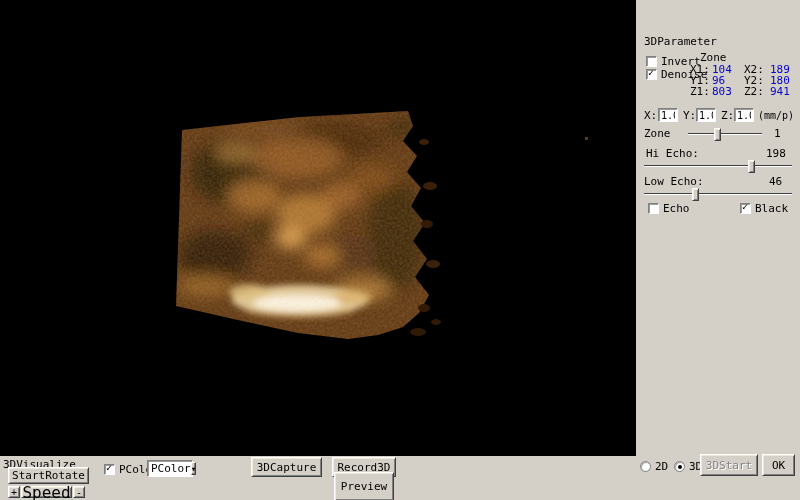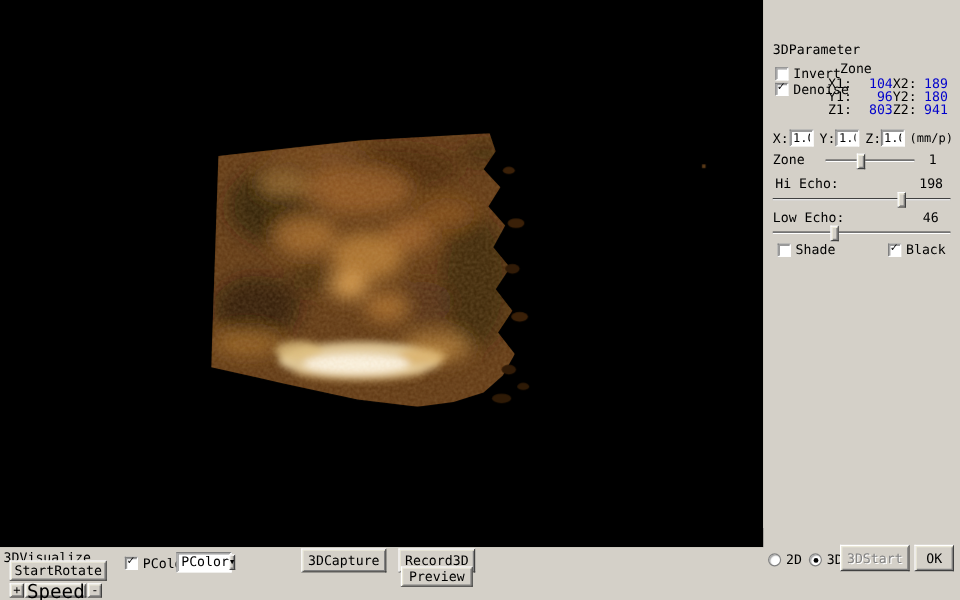--- a/index.html
+++ b/index.html
@@ -40,21 +40,21 @@
            font:inherit; font-size:10px; padding:0 2px; }
   .combo { position:absolute; width:46px; height:17px; background:#fff; border:1px solid;
            border-color:#808080 #fff #fff #808080; box-shadow: inset 1px 1px 0 #9a9a9a;
            display:flex; align-items:center; }
   .combo-text { padding-left:3px; flex:1; }
   .combo-btn { width:15px; height:13px; margin-right:1px; background:var(--window_bg,#d4d0c8);
                border:1px solid; border-color:#fff #404040 #404040 #fff;
                box-shadow: inset -1px -1px 0 #808080;
                display:flex; align-items:center; justify-content:center; font-size:6px; }
   .zk  { display:inline-block; width:22px; }
-  .zv  { display:inline-block; width:32px; color:var(--value_blue,#0000cc);text-align:right; }
+  .zv  { display:inline-block; width:32px; color:var(--value_blue,#0000cc); }
   .zk2 { display:inline-block; width:26px; }
   .zv2 { display:inline-block; color:var(--value_blue,#0000cc);text-align:right; }
 </style>
 </head>
 <body>
 
 <div class="app">
 
   <div class="viewport">
     <svg width="636" height="456" viewBox="0 0 636 456">
@@ -164,21 +164,21 @@
 
     <div class="label" style="left:8px;top:176px">Low Echo:</div>
     <div class="label" style="left:133px;top:176px">46</div>
     <div>
       <div class="track" style="left:8px;top:193px;width:148px"></div>
       <div class="thumb" style="left:56px;top:188px"></div>
     </div>
 
     <div class="chk" style="left:12px;top:202px">
       <span class="cbox"></span>
-      <span>Shade</span>
+      <span>Echo</span>
     </div>
     <div class="chk" style="left:104px;top:202px">
       <span class="cbox">
           <span class="tick">✓</span>
         </span>
       <span>Black</span>
     </div>
 
     <div class="chk" style="left:4px;top:460px">
       <span class="radio"></span>
@@ -208,16 +208,16 @@
         </span>
       <span>PColor</span>
     </div>
     <div class="combo" style="left:147px;top:4px">
       <span class="combo-text">PColor</span>
       <span class="combo-btn">▼</span>
     </div>
 
     <button class="btn" style="left:251px;top:1px;width:71px;height:20px">3DCapture</button>
     <button class="btn" style="left:332px;top:1px;width:64px;height:20px">Record3D</button>
-    <button class="btn" style="left:334px;top:16px;width:60px;height:17px">Preview</button>
+    <button class="btn" style="left:334px;top:16px;width:60px;height:29px">Preview</button>
   </div>
 
 </div>
 
 </body></html>

